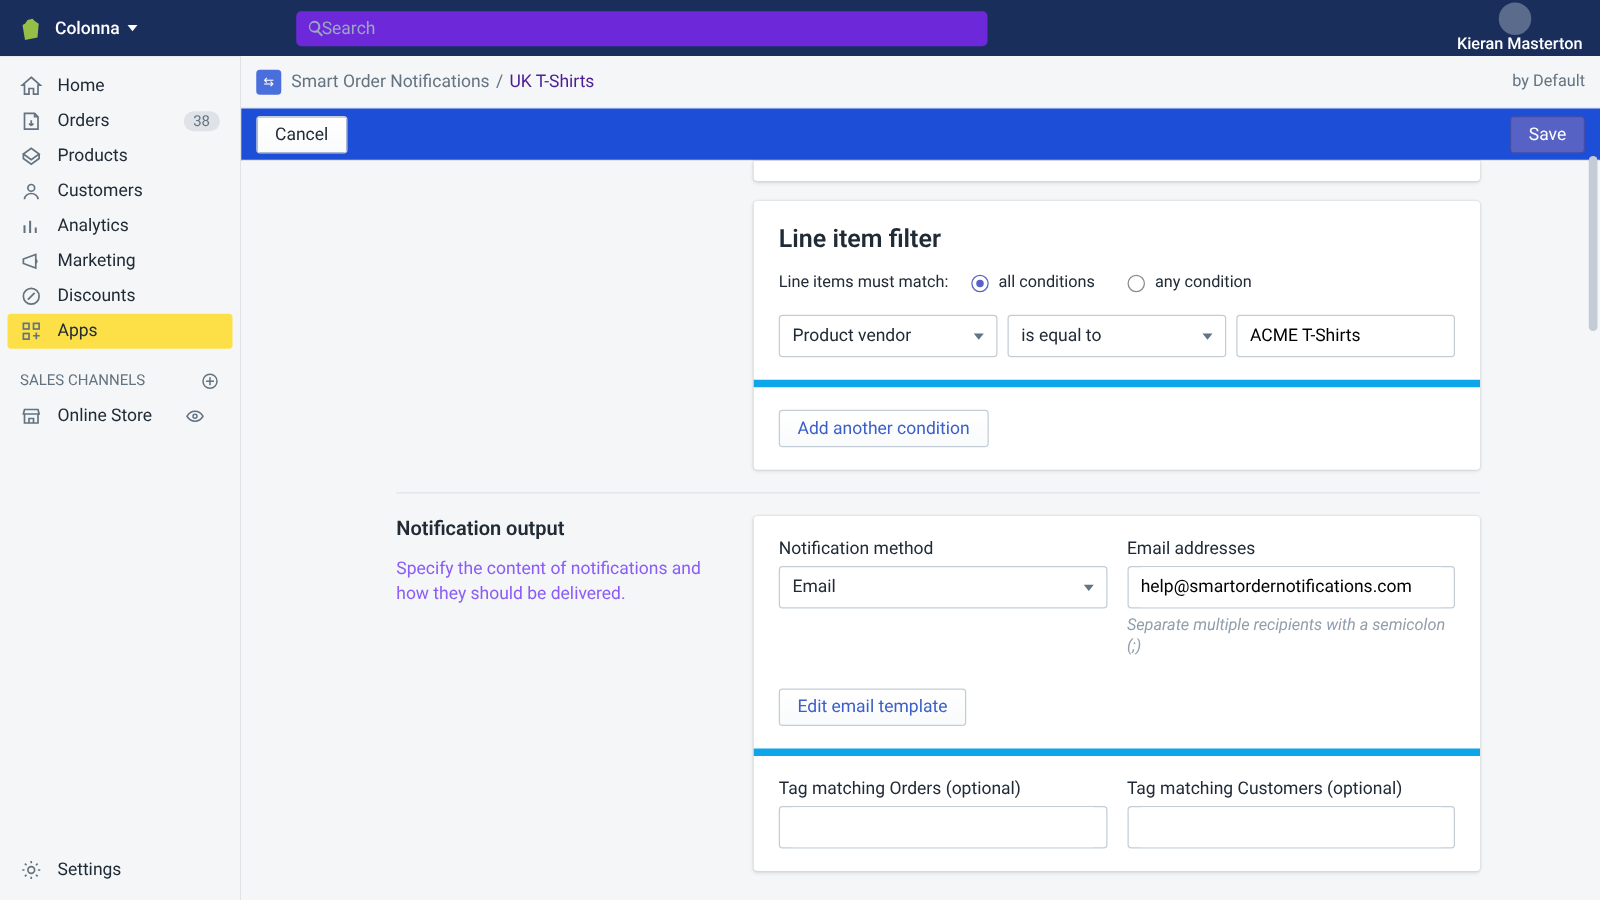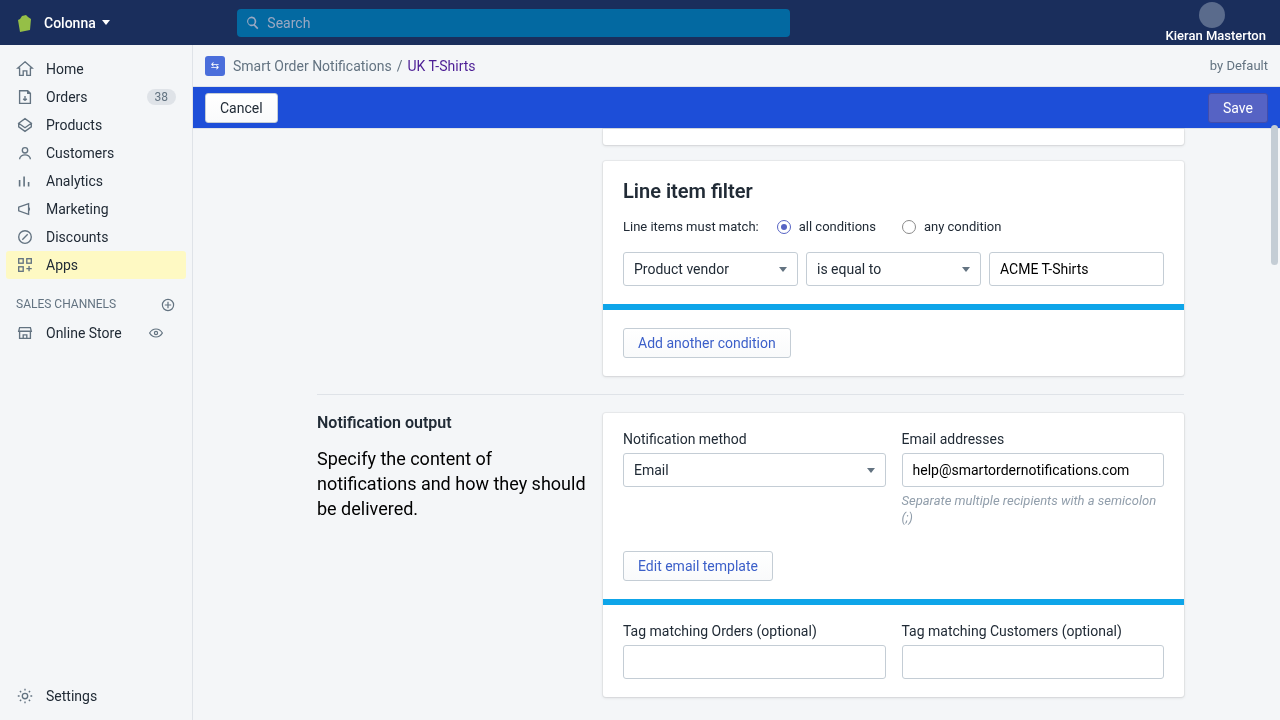--- a/index.html
+++ b/index.html
@@ -3,32 +3,32 @@
 <meta charset="utf-8">
 <style>
 * { margin: 0; padding: 0; box-sizing: border-box; font-family: -apple-system, BlinkMacSystemFont, "Segoe UI", Roboto, sans-serif; }
 body { background: #f4f6f8; font-size: 14px; color: #212b36; }
 
 .topbar { height: 45px; background: #1a2e5c; display: flex; align-items: center; padding: 0 14px; color: #fff; }
 .logo { width: 20px; height: 20px; margin-right: 10px; }
 .store-name { font-weight: 500; display: flex; align-items: center; cursor: pointer; }
 .store-name .caret { margin-left: 6px; border-left: 4px solid transparent; border-right: 4px solid transparent; border-top: 5px solid #fff; }
 .searchbox { margin-left: auto; margin-right: auto; position: relative; transform: translateX(-40px); }
-.searchbox input { width: 553px; height: 28px; background: #0369a1; border: none; border-radius: 4px; color: #c4cdd5; padding: 0 10px 0 30px; font-size: 14px; }
+.searchbox input { width: 553px; height: 28px; background: #6d28d9; border: none; border-radius: 4px; color: #c4cdd5; padding: 0 10px 0 20px; font-size: 14px; }
 .searchbox input::placeholder { color: #9aa8c2; }
 .searchbox svg { position: absolute; left: 8px; top: 6px; fill: #9aa8c2; }
 .user { margin-left: auto; display: flex; align-items: center; flex-direction: column; }
 .avatar { width: 26px; height: 26px; border-radius: 50%; background: #5a6b8c; margin-right: 8px; }
 .user-name { font-weight: 500; font-size: 13px; }
 
 .layout { display: flex; height: calc(100vh - 45px); }
 .sidebar { width: 192px; background-color:#f4f6f8; padding: 10px 6px; display: flex; flex-direction: column; }
 .nav-item { display: flex; align-items: center; padding: 5px 10px; border-radius: 3px; cursor: pointer; font-size: 14px; color: #212b36; }
 .nav-item svg { margin-right: 12px; fill: #637381; flex-shrink: 0; }
-.nav-item.active { background: #fef9c3; }
+.nav-item.active { background: #fde047; }
 .nav-item .badge { margin-left: auto; background: #dfe3e8; border-radius: 10px; padding: 1px 8px; font-size: 12px; color: #637381; }
 .nav-section { font-size: 12px; color: #637381; font-weight: 400; padding: 18px 10px 6px; display: flex; }
 .nav-section svg { margin-left: auto; fill:#637381; }
 .nav-item .eye { margin-left: auto; fill:#637381; }
 .spacer { flex: 1; }
 
 .main { flex: 1; overflow-y: auto; background: #f4f6f8; border-left:1px solid #dfe3e8; position:relative;}
 .crumbbar { height: 42px; border-bottom: 1px solid #dfe3e8; background:#f4f6f8; display:flex; align-items:center; padding:0 12px;}
 .app-icon{width:20px;height:20px;background:#4a6edb;border-radius:3px;margin-right:8px;display:flex;align-items:center;justify-content:center;color:#fff;font-size:10px;}
 .crumb-link{color:#637381;}
@@ -43,21 +43,21 @@
 
 .content{padding:0;}
 .card{background:#fff;border-radius:3px;box-shadow:0 0 0 1px rgba(63,63,68,.05), 0 1px 3px rgba(63,63,68,.15);}
 .card-stub{height:16px;border-radius:0 0 3px 3px;margin-bottom:16px;}
 .cardpad{padding:18px 20px;}
 .card-divider{border-top:6px solid #0ea5e9;}
 .columns{display:flex;margin:0 96px 0 124px;}
 .leftcol{width:286px;padding-right:16px;}
 .rightcol{flex:1;}
 .section-title{font-weight:600;margin-bottom:14px;font-size:16px;}
-.section-desc{color:#000000;line-height:1.4;font-size:18px;}
+.section-desc{color:#8b5cf6;line-height:1.4;font-size:14px;}
 .card-subtitle{font-weight:600;font-size:20px;margin-bottom:16px;}
 .label-row{display:flex;align-items:center;margin-bottom:18px;font-size:13px;}
 .label-row .lbl{color:#212b36;margin-right:18px;}
 .radio{width:14px;height:14px;border:1px solid #8a8a8a;border-radius:50%;margin-right:8px;display:inline-flex;align-items:center;justify-content:center;}
 .radio.checked{border-color:#5663c4;}
 .radio.checked::after{content:"";width:6px;height:6px;border-radius:50%;background:#5663c4;}
 .radio-label{margin-right:26px;}
 .row{display:flex;gap:8px;}
 .select, .textinput{border:1px solid #c4cdd5;border-radius:3px;height:34px;padding:0 10px;font-size:14px;background:#fff;display:flex;align-items:center;position:relative;}
 .select{justify-content:space-between;cursor:pointer;}

